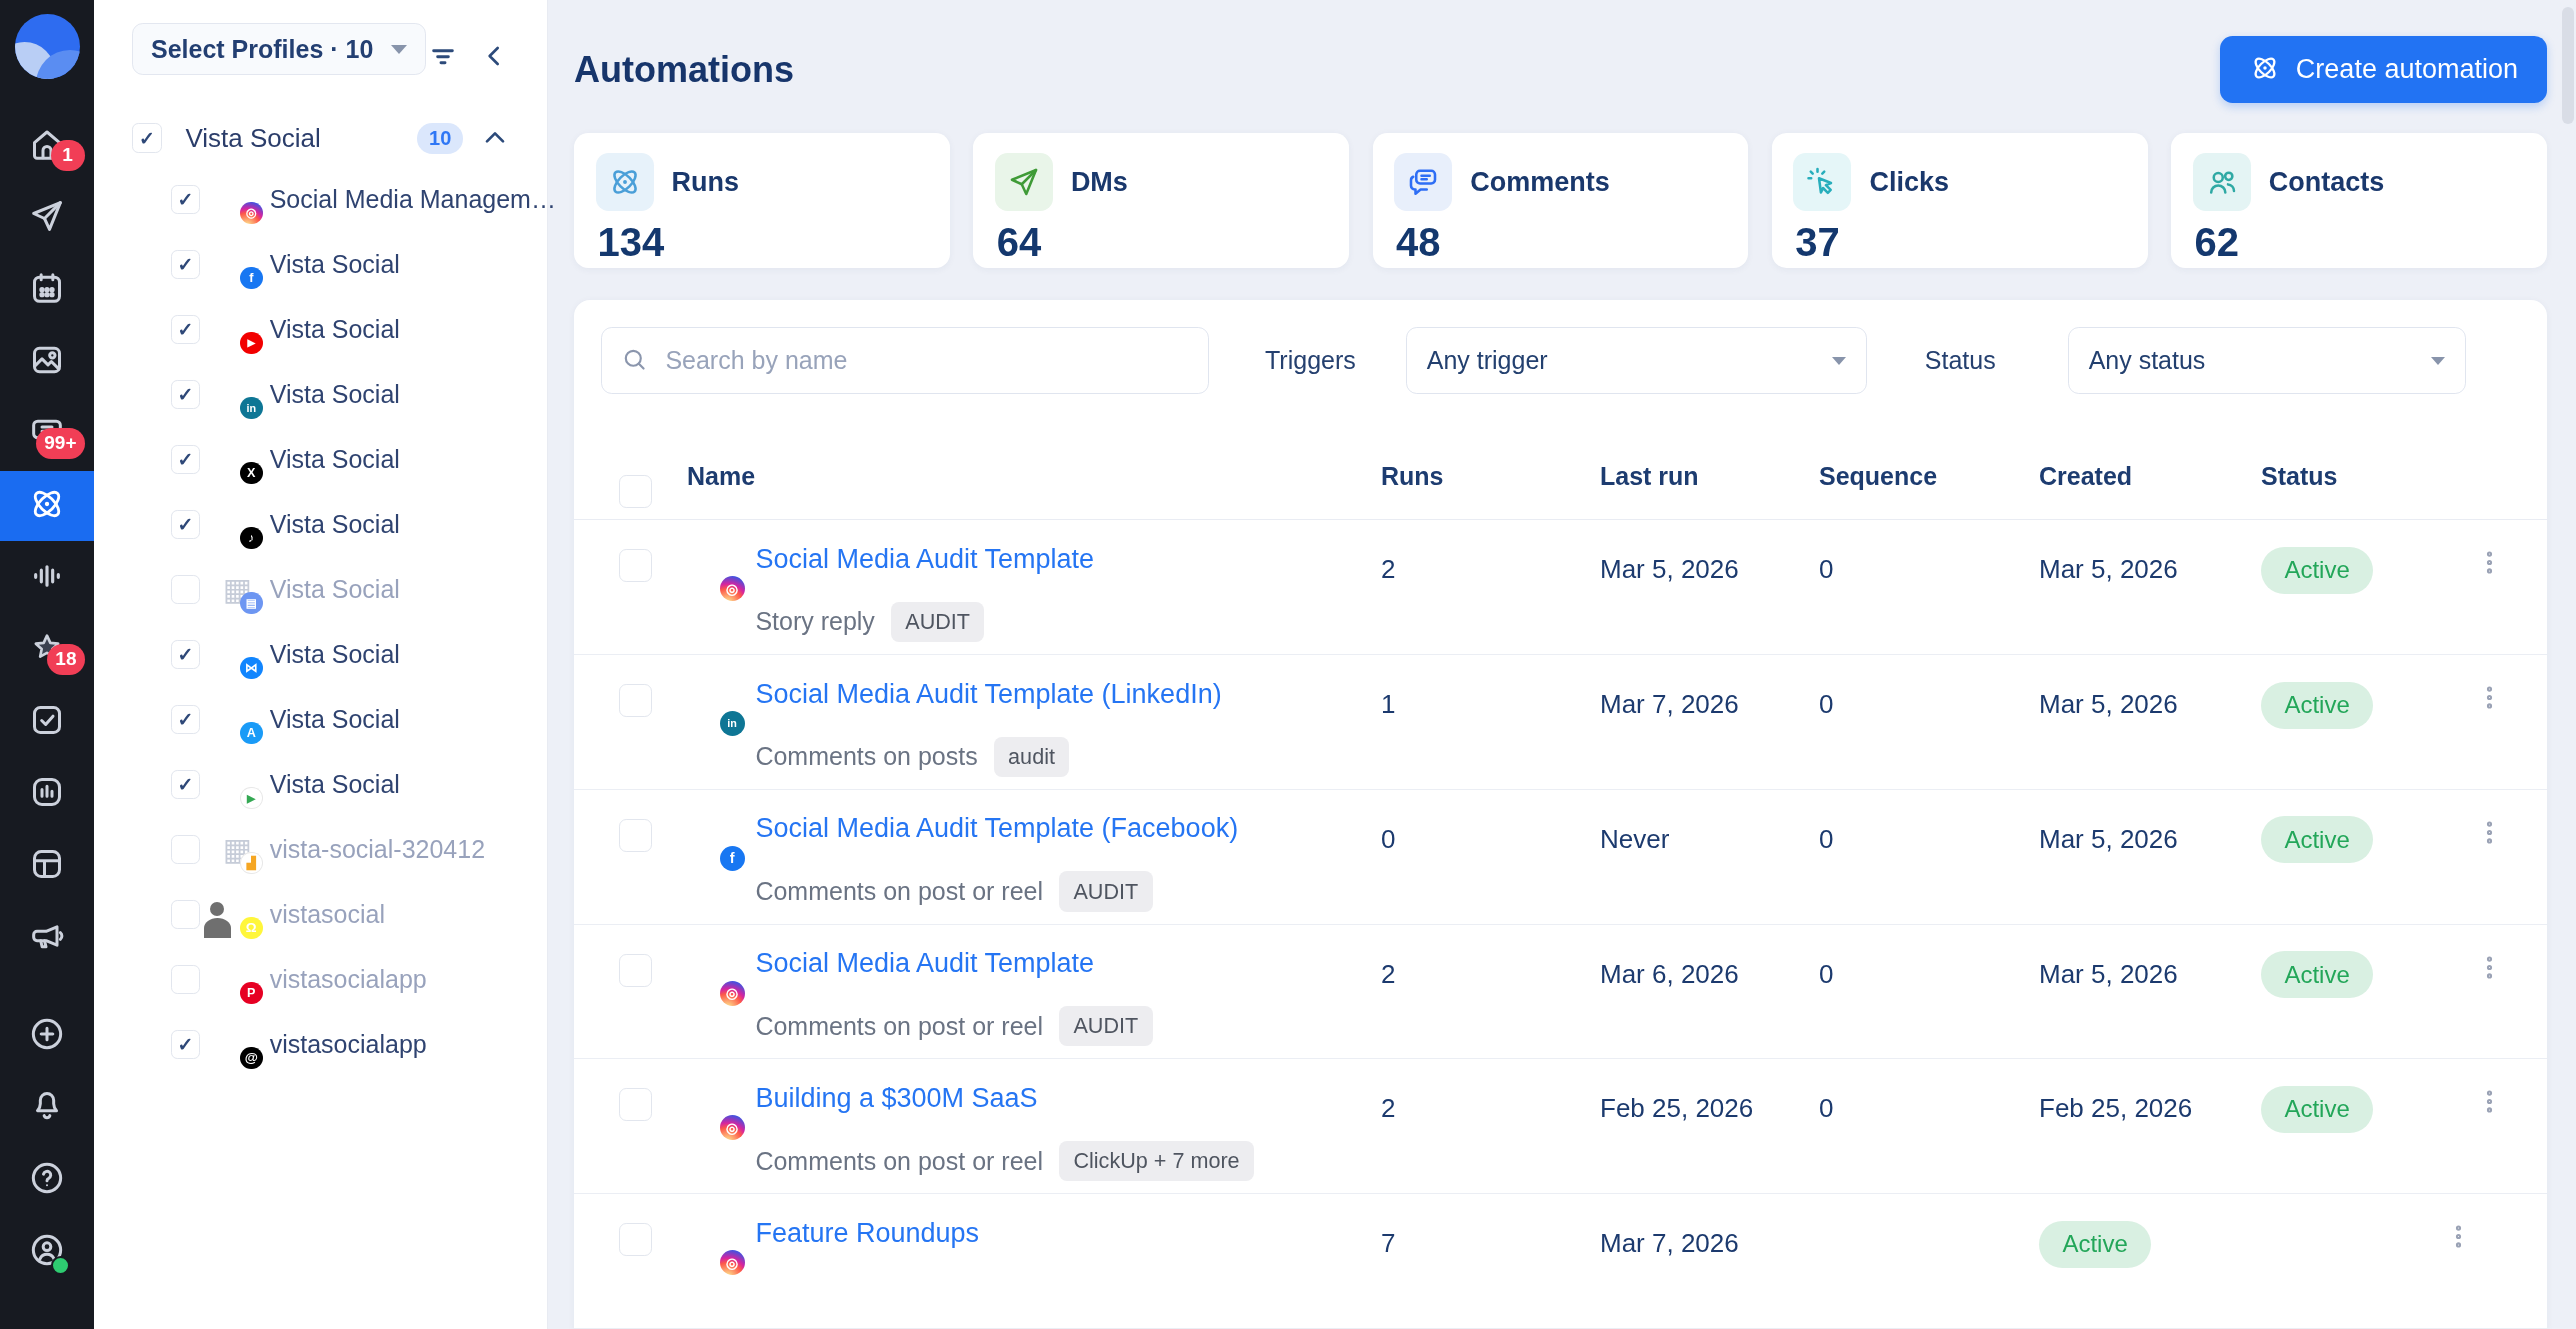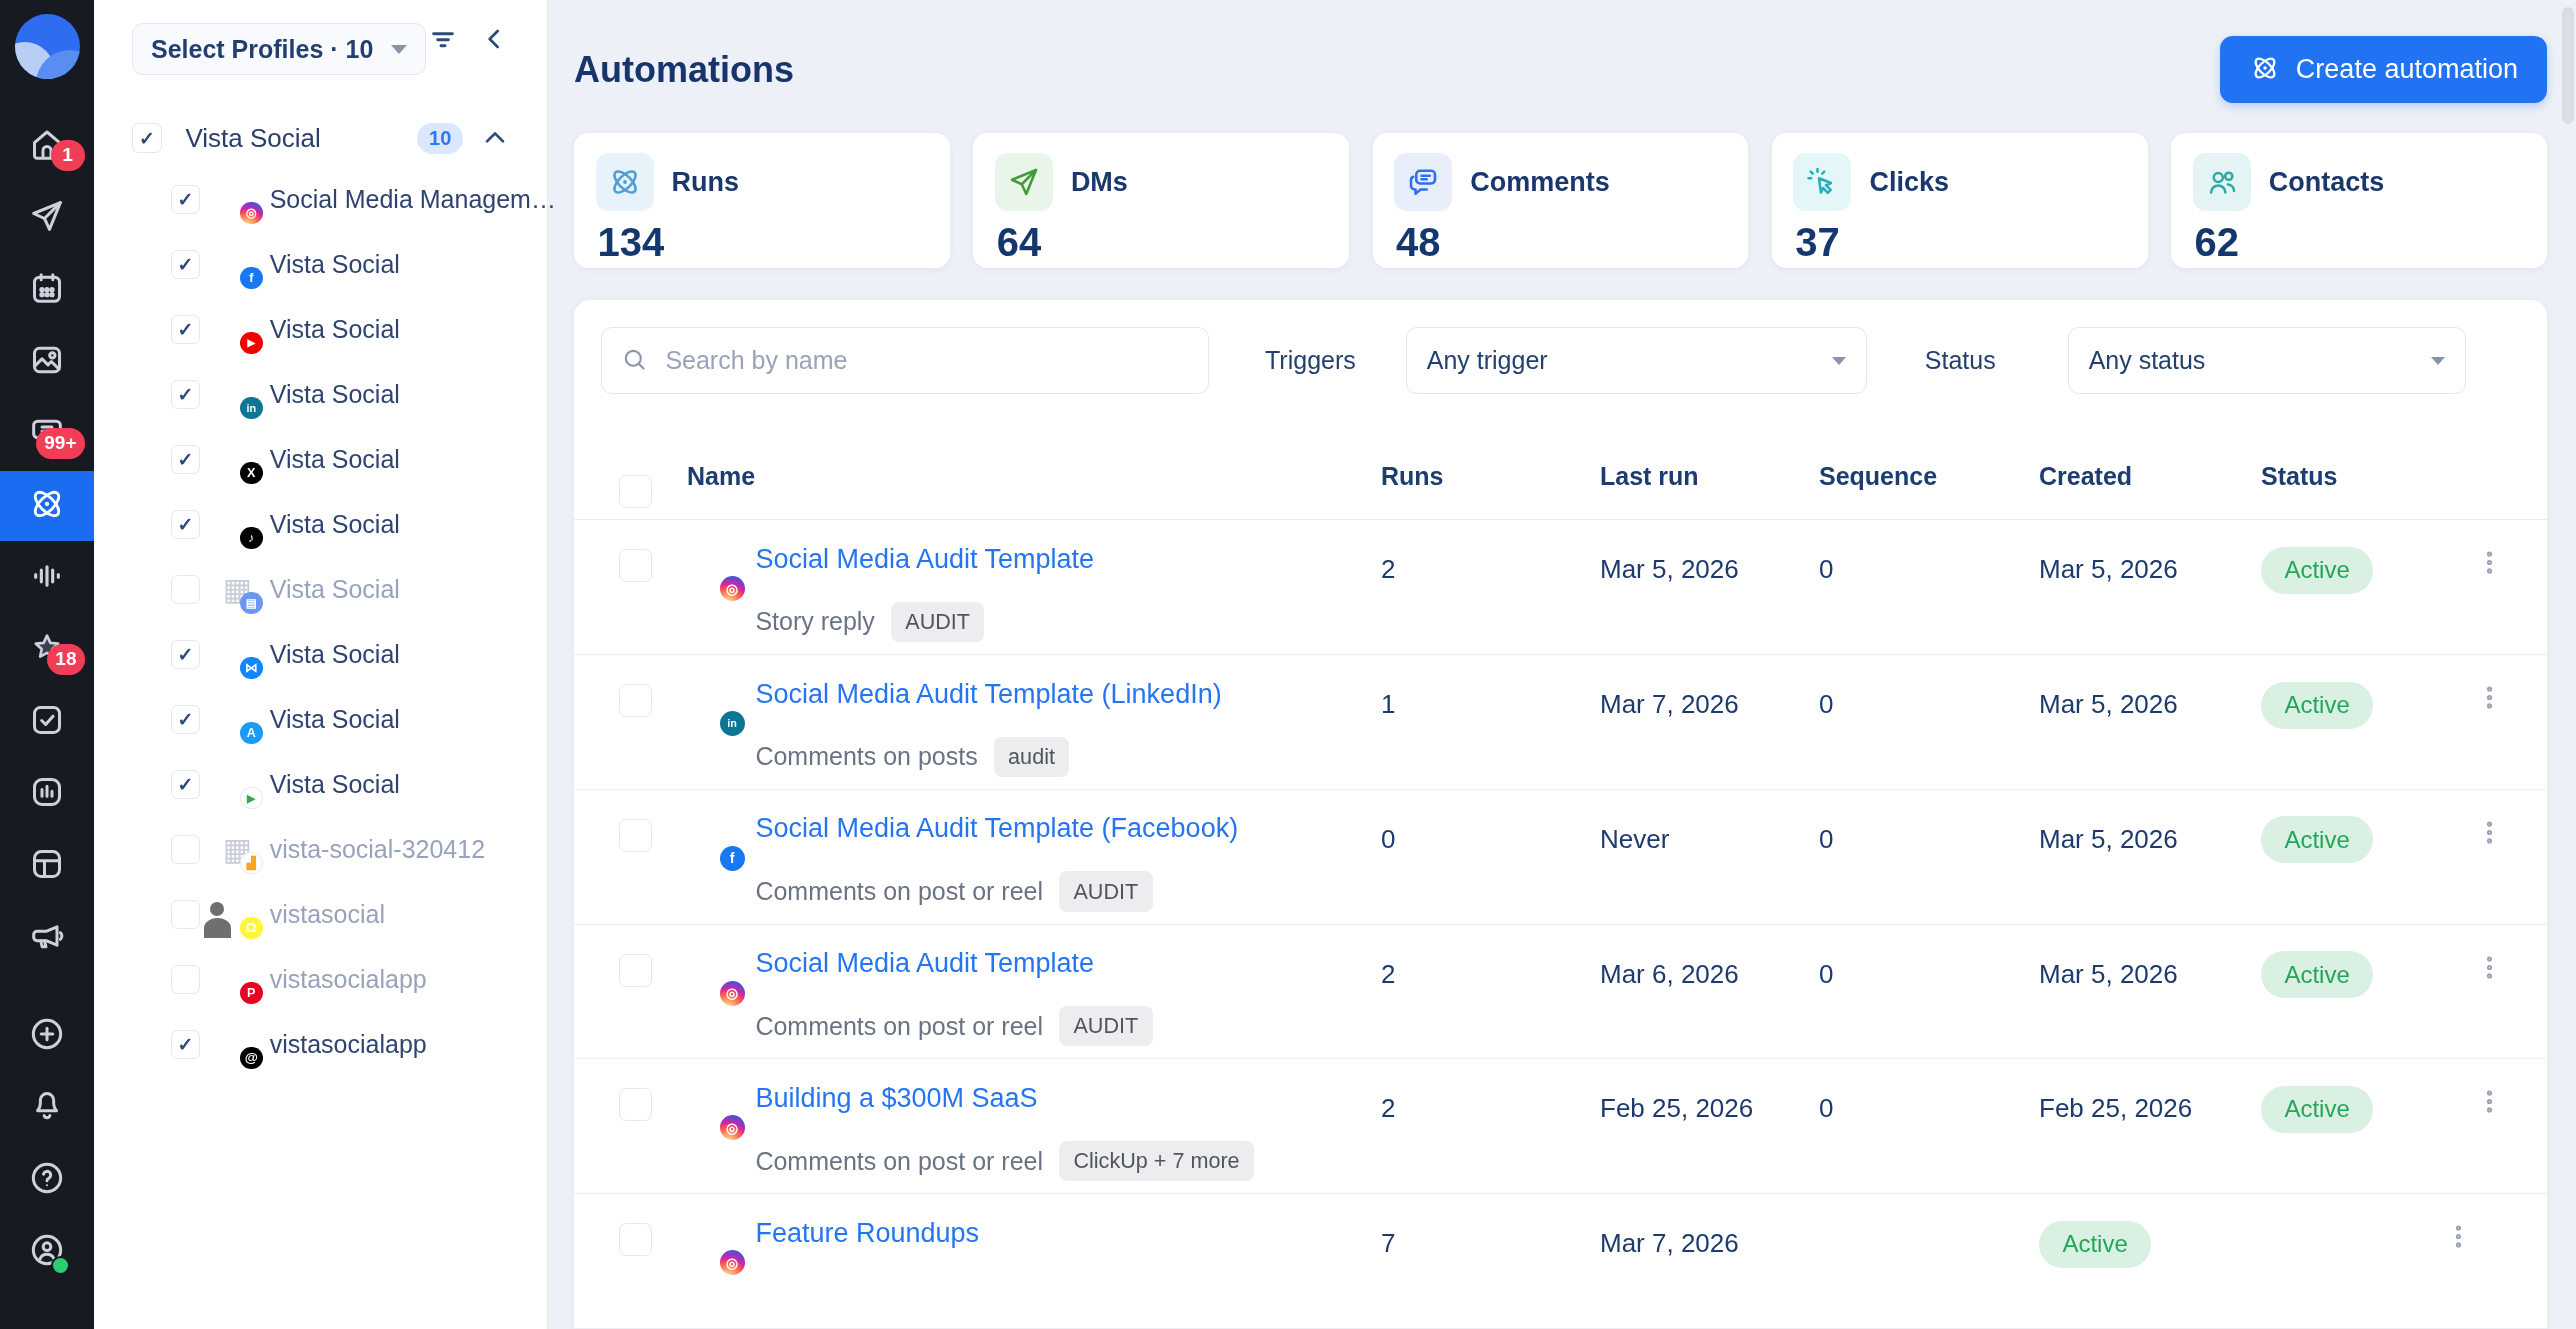--- a/index.html
+++ b/index.html
@@ -24,21 +24,21 @@
   
   .logo-avatar{border-radius:50%;background:#2e6cf0;position:relative;overflow:hidden;}
   .logo-avatar::before{content:'';position:absolute;left:-32%;top:42%;width:95%;height:95%;background:#b9cef5;border-radius:50%;}
   .logo-avatar::after{content:'';position:absolute;right:-38%;top:55%;width:105%;height:105%;background:#5a8df2;border-radius:50%;}
   .logo-avatar.light{background:#9cb6ee;}
   .logo-avatar.light::before{background:#d2def8;}
   .logo-avatar.light::after{background:#7fa5ec;}
 
   
   .profiles{width:453px;flex:none;background:#ffffff;border-right:0.9px solid #e8ebf2;height:1329px;}
-  .profiles-top{display:flex;align-items:flex-start;padding:23.4px 36px 0 38px;}
+  .profiles-top{display:flex;align-items:flex-end;padding:23.4px 36px 0 38px;}
   .select-profiles{display:inline-flex;align-items:center;height:50px;padding:0 18px;border:1.8px solid #e3e7f0;background:#f8fafd;border-radius:10.8px;cursor:pointer;}
   .select-profiles .lbl{font-size:25px;font-weight:bold;color:#233f72;}
   .caret-down{width:0;height:0;border-left:8px solid transparent;border-right:8px solid transparent;border-top:9px solid #8894ab;margin-left:18px;}
   .icon-btn{color:#2c4a7a;display:flex;align-items:center;justify-content:center;cursor:pointer;}
   .icon-btn svg{width:32px;height:32px;}
   .group-row{display:flex;align-items:center;margin-top:47px;padding:0 36px 0 38px;}
   .checkbox{width:28px;height:28px;border:1.8px solid #e2e6ee;border-radius:6.3px;background:#fff;flex:none;display:flex;align-items:center;justify-content:center;cursor:pointer;}
   .checkbox.checked::after{content:'✓';font-size:19px;font-weight:bold;color:#2e4878;line-height:1;}
   .group-name{font-size:26px;color:#2b3d6a;margin-left:23.4px;font-weight:500;}
   .count-pill{margin-left:auto;background:#dbe7fc;color:#2f77f5;font-size:20px;font-weight:bold;height:31px;padding:0 11.7px;border-radius:15.3px;display:flex;align-items:center;}

